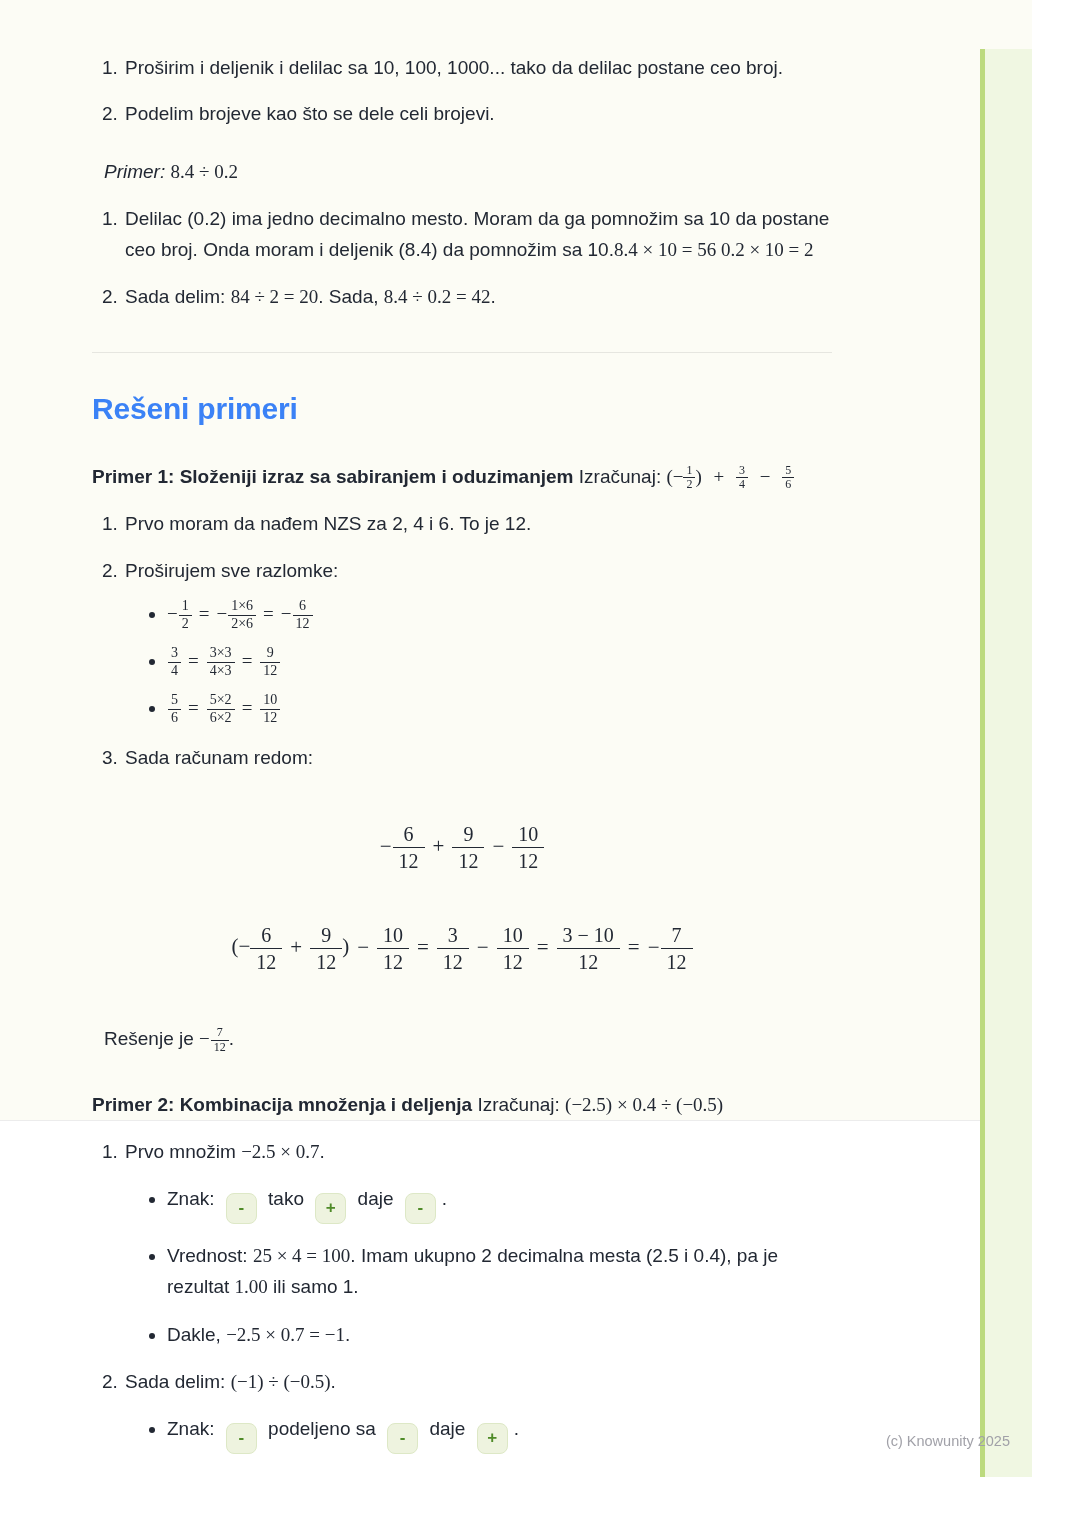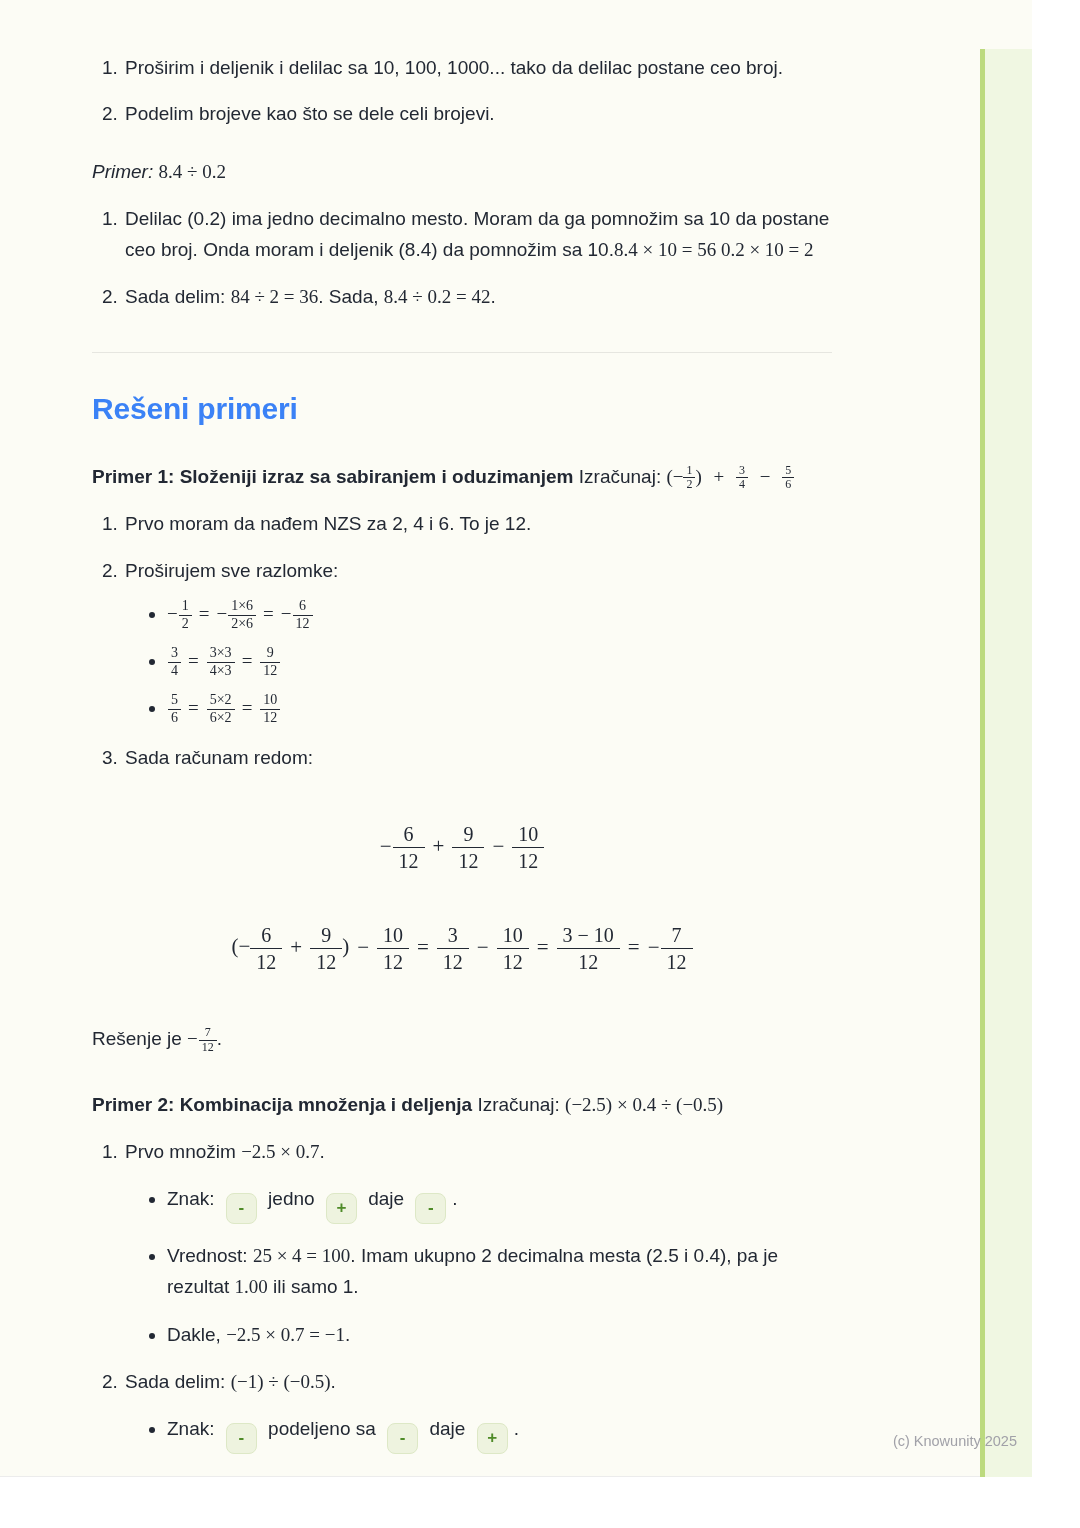--- a/index.html
+++ b/index.html
@@ -7,21 +7,21 @@
   body {
     width:1080px; height:1528px;
     background:#ffffff;
     font-family:"Liberation Sans", sans-serif;
     color:#222833;
     position:relative;
     overflow:hidden;
   }
   .doc-card{
     position:absolute; left:0; top:0;
-    width:1032px; height:1477px;
+    width:1032px; height:1121px;
     background:#fcfcf5;
     border-bottom:1px solid #ececec;
   }
   .green-panel{
     position:absolute; top:49px; right:0;
     width:52px; height:1428px;
     background:#f0f7e2;
     border-left:5px solid #bcda7e;
   }
   .content{
@@ -42,21 +42,21 @@
     margin:40px 0 0 0; width:740px;
   }
   h2.section-title{
     color:#3b82f6; font-size:30px; line-height:1.2;
     margin:38px 0 0 0; font-weight:700; letter-spacing:-0.2px;
   }
   p.primer-heading{
     margin:34px 0 8px 0; white-space:nowrap;
   }
   p.primer-heading strong{ font-weight:700; }
-  p.plain{ margin:26px 0 10px 0; }
+  p.plain{ margin:26px 0 10px 12px; }
   
   .sfrac{
     display:inline-block; text-align:center;
     font-size:12px; line-height:1.15;
     vertical-align:-0.45em;
     font-family:"Liberation Serif","DejaVu Serif",serif;
   }
   .sfrac .fn{ display:block; padding:0 3px; border-bottom:1.1px solid currentColor; }
   .sfrac .fd{ display:block; padding:0 3px; }
   
@@ -89,21 +89,21 @@
     display:inline-flex; align-items:center; justify-content:center;
     width:31px; height:31px;
     margin:0 6px;
     background:#eef3df;
     border:1px solid #dde8c6;
     border-radius:8px;
     color:#4f8b28; font-weight:700; font-size:17px;
     vertical-align:-8px;
   }
   .copyright{
-    position:absolute; top:1433px; right:63px;
+    position:absolute; top:1433px; right:70px;
     font-size:14.5px; color:#a1a1a8; z-index:5;
   }
 </style>
 </head>
 <body>
 
 <div class="doc-card">
   <div class="green-panel"></div>
 
   <div class="content">
@@ -113,21 +113,21 @@
       <li><span>Podelim brojeve kao što se dele celi brojevi.</span></li>
     </ol>
 
     <p class="plain">
       <em class="lead">Primer:</em>
       <span class="math">8.4 ÷ 0.2</span>
     </p>
 
     <ol class="steps">
       <li><span>Delilac (0.2) ima jedno decimalno mesto. Moram da ga pomnožim sa 10 da postane ceo broj. Onda moram i deljenik (8.4) da pomnožim sa 10.</span><span class="math">8.4 × 10 = 56 </span><span class="math">0.2 × 10 = 2</span></li>
-      <li><span>Sada delim: </span><span class="math">84 ÷ 2 = 36</span><span>. Sada, </span><span class="math">8.4 ÷ 0.2 = 42</span><span>.</span></li>
+      <li><span>Sada delim: </span><span class="math">84 ÷ 2 = 20</span><span>. Sada, </span><span class="math">8.4 ÷ 0.2 = 42</span><span>.</span></li>
     </ol>
 
     <hr class="divider">
 
     <h2 class="section-title">Rešeni primeri</h2>
 
     <p class="primer-heading">
       <strong>Primer 1: Složeniji izraz sa sabiranjem i oduzimanjem</strong>
       <span>Izračunaj:</span>
       <span class="math"><span>(−</span><span class="sfrac"><span class="fn">1</span><span class="fd">2</span></span><span>)</span>
@@ -163,21 +163,21 @@
     </p>
 
     <ol class="steps">
       <li><span>Prvo množim </span><span class="math">−2.5 × 0.7</span><span>.</span>
         <ul class="sub">
           <li>
             <span>Znak:</span>
             <span class="badge">
                 <span>-</span>
               </span>
-            <span>jedno</span>
+            <span>tako</span>
             <span class="badge">
                 <span>+</span>
               </span>
             <span>daje</span>
             <span class="badge">
                 <span>-</span>
               </span><span>.</span>
           </li>
           <li><span>Vrednost: </span><span class="math">25 × 4 = 100</span><span>. Imam ukupno 2 decimalna mesta (2.5 i 0.4), pa je rezultat </span><span class="math">1.00</span><span> ili samo 1.</span></li>
           <li><span>Dakle, </span><span class="math">−2.5 × 0.7 = −1</span><span>.</span></li>

